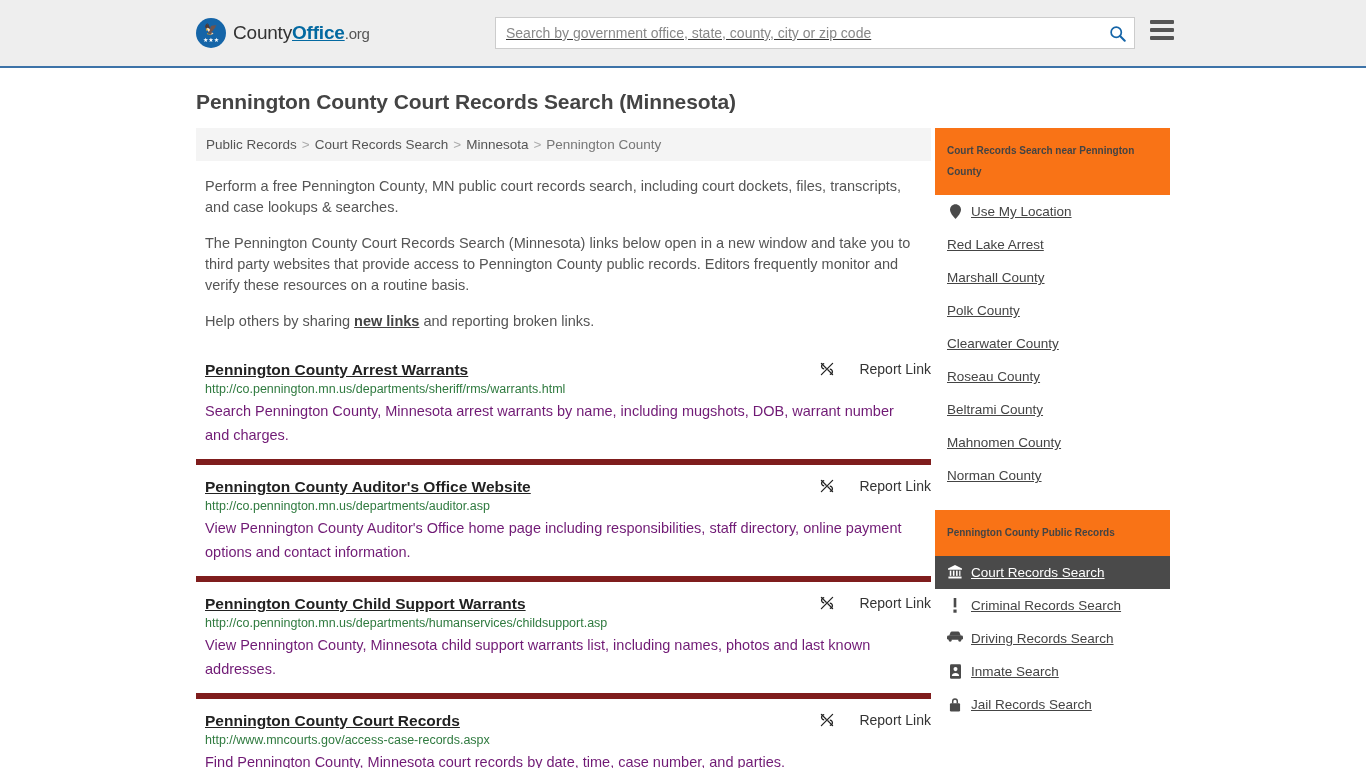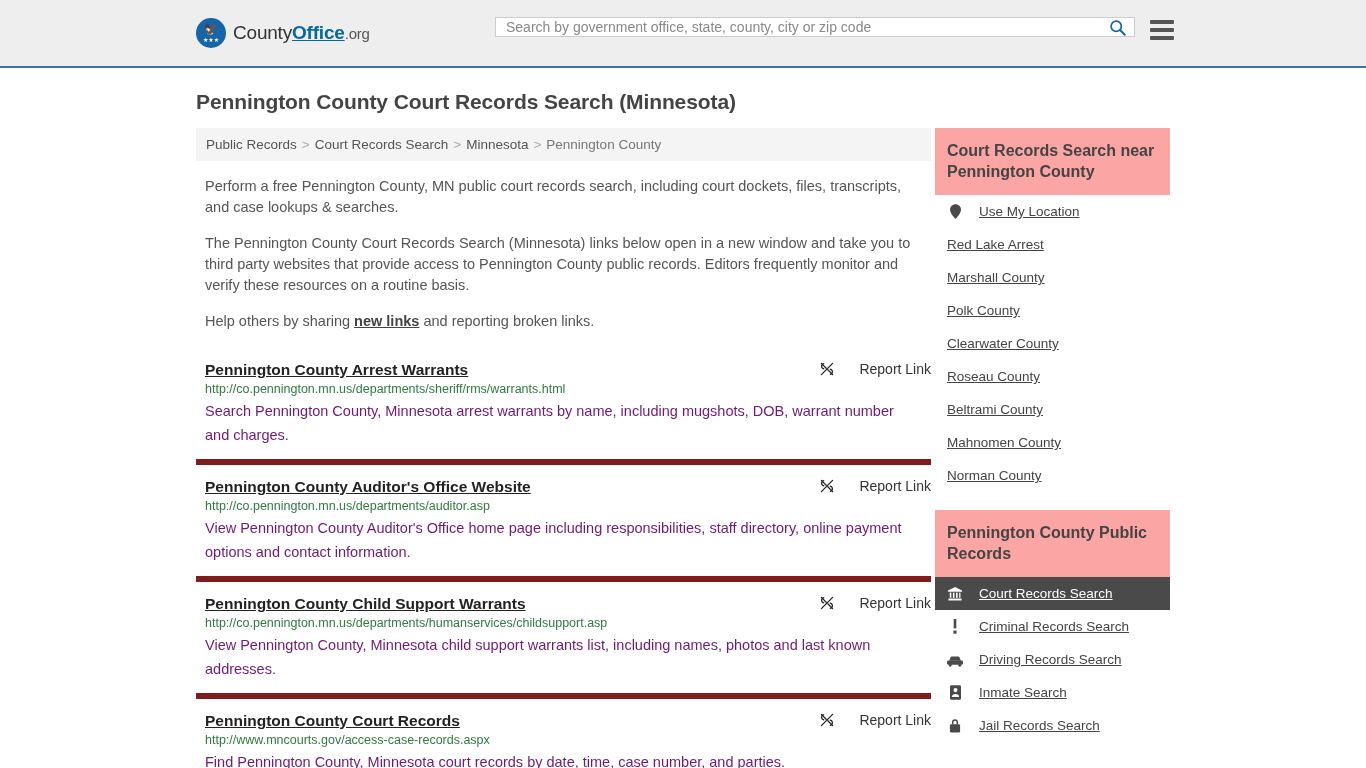--- a/index.html
+++ b/index.html
@@ -61,25 +61,26 @@
   }
   .brand-text .c1 { color: #333333; }
   .brand-text .c2 { color: #0369a1; font-weight: bold; text-decoration: underline; }
   .brand-text .c3 { color: #555555; font-size: 15px; }
 
   .search-wrap {
     position: absolute;
     left: 495px;
     top: 17px;
     width: 640px;
-    height: 20px;
+    height: 32px;
     background: #ffffff;
     border: 1px solid #cccccc;
     display: flex;
     align-items: center;
+    text-decoration: underline;
   }
   .search-input {
     flex: 1;
     border: none;
     outline: none;
     height: 28px;
     padding: 0 10px;
     font-family: "Liberation Sans", sans-serif;
     font-size: 14px;
     color: #333333;
@@ -191,33 +192,33 @@
     gap: 24px;
     color: #333333;
     font-size: 14px;
     text-decoration: none;
     cursor: pointer;
   }
   .result:first-child .report-link { top: 6px; }
 
   
   .side-panel-head {
-    background: #fca5a5;
+    background: #f97316;
     padding: 12px 12px 13px 12px;
-    font-size: 16px;
+    font-size: 10px;
     font-weight: bold;
     color: #444444;
     line-height: 21px;
   }
   .side-list { margin: 0; padding: 0; list-style: none; }
   .side-list li { margin: 0; }
   .side-list a {
     display: flex;
-    align-items: flex-end;
-    gap: 16px;
+    align-items: flex-start;
+    gap: 8px;
     padding: 9px 12px;
     font-size: 13.5px;
     color: #444444;
     text-decoration: none;
   }
   .side-list a .lbl { text-decoration: underline; }
   .side-list a.active {
     background: #4a4a4a;
   }
   .side-list a.active .lbl { color: #ffffff; }

